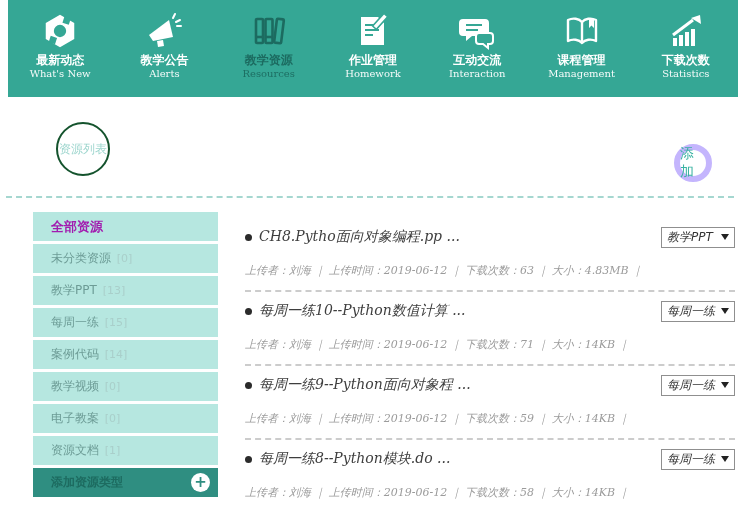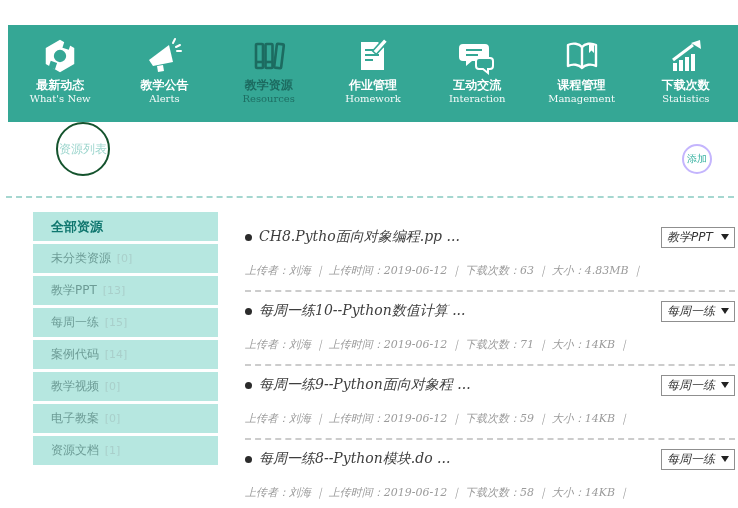--- a/index.html
+++ b/index.html
@@ -1,42 +1,42 @@
 <!DOCTYPE html>
 <html><head>
 <meta charset="utf-8">
 <style>
   html,body{margin:0;padding:0;background:#fff;}
   .page{position:relative;width:738px;height:508px;overflow:hidden;background:#fff;
         font-family:"DejaVu Serif","Liberation Serif",serif;}
   
   .header{position:absolute;left:8px;top:0;width:730px;height:97px;background:#35a795;
-          display:flex;align-items:stretch;margin-top:25px;}
+          display:flex;align-items:stretch;}
   .nav-item{flex:1;display:flex;flex-direction:column;align-items:center;justify-content:flex-start;
             padding-top:9px;color:#ffffff;cursor:pointer;}
   .nav-item .nicon{height:44px;display:flex;align-items:center;justify-content:center;}
   .nav-zh{font-size:12px;font-weight:bold;line-height:14px;font-family:"DejaVu Sans","Liberation Sans",sans-serif;}
   .nav-en{font-size:10px;line-height:13px;opacity:.95;}
   .nav-item.active{color:#1c6b60;}
   
   .badge-list{position:absolute;left:56px;top:122px;width:50px;height:50px;border:2px solid #14532d;
               border-radius:50%;display:flex;align-items:center;justify-content:center;
               color:#9ed6ce;font-size:12px;background:#fff;}
-  .badge-add{position:absolute;right:26px;top:144px;width:26px;height:26px;border:2px solid #c4b5fd;
+  .badge-add{position:absolute;right:26px;top:144px;width:26px;height:26px;border:6px solid #c4b5fd;
              border-radius:50%;display:flex;align-items:center;justify-content:center;
-             color:#3ab3a2;font-size:10px;background:#fff;cursor:pointer;}
+             color:#3ab3a2;font-size:14px;background:#fff;cursor:pointer;}
   .top-dashes{position:absolute;left:6px;top:196px;width:728px;border-top:2px dashed #a5d7d0;}
   
   .content{position:absolute;left:33px;top:212px;width:702px;display:flex;}
   .sidebar{width:185px;flex:none;}
   .side-row{height:29px;line-height:29px;margin-bottom:3px;background:#b6e7e0;
             padding-left:18px;font-size:12px;color:#6d9c96;cursor:pointer;position:relative;
             font-family:"DejaVu Sans","Liberation Sans",sans-serif;}
   .side-row .cnt{color:#a9cfca;font-size:11px;margin-left:2px;}
-  .side-row.hdr{font-weight:bold;color:#0f766e;font-size:13px;}
+  .side-row.hdr{font-weight:bold;color:#a21caf;font-size:13px;}
   .side-row.add{background:#2f8e81;color:#1d6b60;font-weight:bold;}
   .plus-circle{position:absolute;right:8px;top:5px;width:19px;height:19px;border-radius:50%;
                background:#ffffff;color:#2f8e81;display:flex;align-items:center;justify-content:center;
                font-size:15px;font-weight:bold;line-height:1;}
   
   .main{flex:1;padding-left:27px;padding-top:14px;}
   .item{height:74px;font-style:italic;}
   .title-row{display:flex;align-items:center;height:22px;}
   .bullet{width:7px;height:7px;border-radius:50%;background:#2b2b2b;margin-right:7px;flex:none;}
   .title{font-size:14px;color:#3e3e3e;cursor:pointer;white-space:nowrap;}
@@ -197,20 +197,24 @@
         <span class="cnt">[0]</span>
       </div>
       <div class="side-row">
         <span>电子教案</span>
         <span class="cnt">[0]</span>
       </div>
       <div class="side-row">
         <span>资源文档</span>
         <span class="cnt">[1]</span>
       </div>
+      <div class="side-row add">
+        <span>添加资源类型</span>
+        <span class="plus-circle">+</span>
+      </div>
     </div>
 
     <div class="main">
 
       <div class="item">
         <div class="title-row">
           <span class="bullet"></span>
           <span class="title">CH8.Pytho面向对象编程.pp ...</span>
           <span class="sel">
             <span>教学PPT</span>

